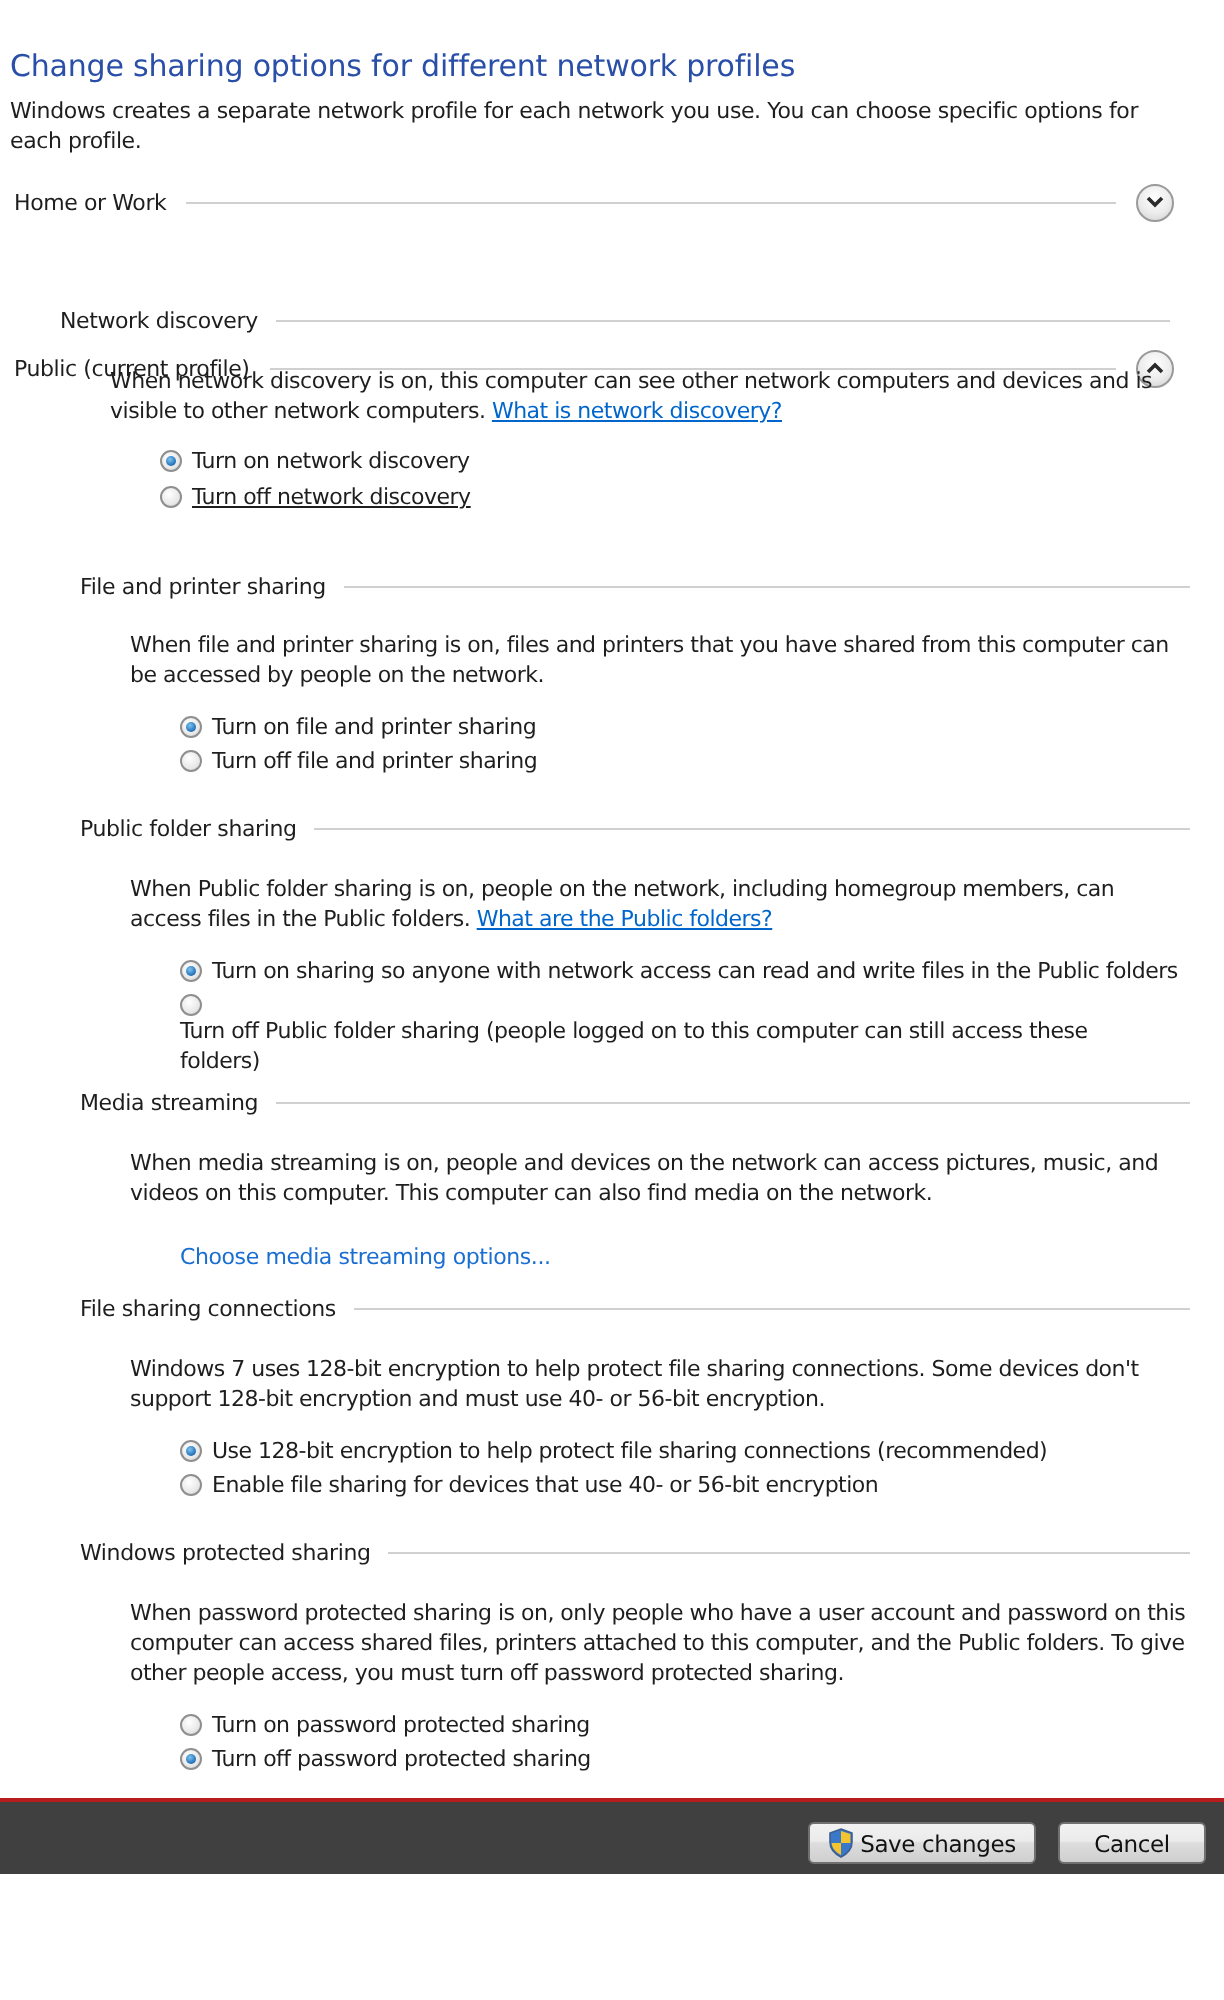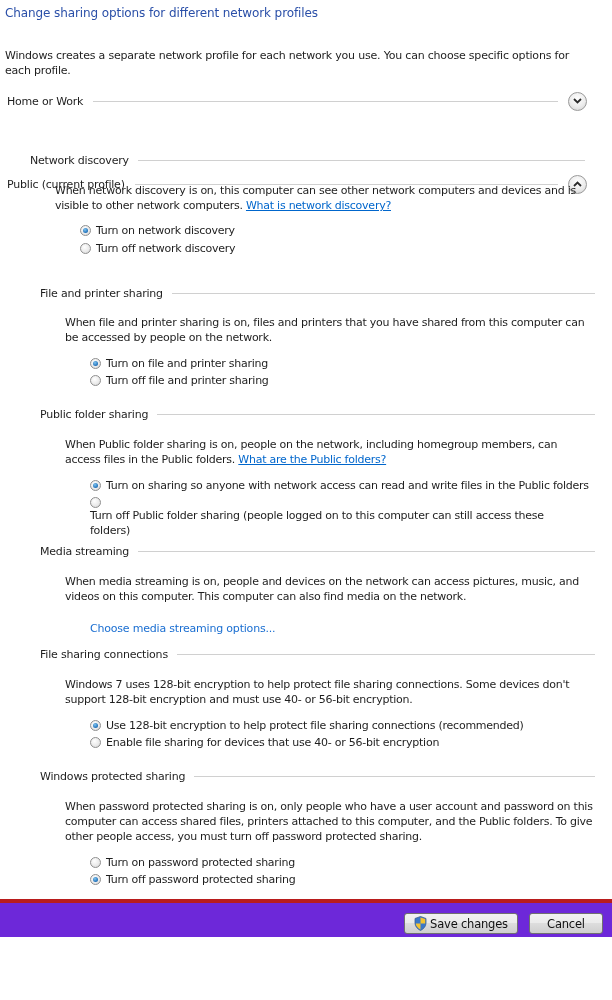--- a/index.html
+++ b/index.html
@@ -1,38 +1,38 @@
 <!DOCTYPE html>
 <html><head>
   <meta charset="utf-8">
   <style>
     * { box-sizing: border-box; margin: 0; padding: 0; }
     html, body { width: 612px; height: 1000px; background: #ffffff; overflow: hidden; }
     body { font-family: "DejaVu Sans", "Liberation Sans", sans-serif; font-size: 11px; color: #1e1e1e; position: relative; }
-    .title { position: absolute; left: 5px; top: 6px; font-size: 12px; color: #1e3287; color: #2a4fa8; letter-spacing: -0.1px; white-space: nowrap; }
+    .title { position: absolute; left: 5px; top: 24px; font-size: 15px; color: #1e3287; color: #2a4fa8; letter-spacing: -0.1px; white-space: nowrap; }
     .intro { position: absolute; left: 5px; top: 48px; width: 590px; line-height: 15px; white-space: normal; letter-spacing: -0.2px; }
     .profile-row { position: absolute; left: 7px; height: 20px; width: 580px; display: flex; align-items: center; text-align: center; }
     .profile-label { white-space: nowrap; padding-right: 10px; letter-spacing: -0.2px; }
     .rule { flex: 1; height: 1px; background: #d0d0d0; margin-right: 10px; }
     .chev { width: 19px; height: 19px; border-radius: 50%; border: 1px solid #9a9a9a;
       background: radial-gradient(circle at 50% 35%, #ffffff 0%, #ececec 55%, #cfcfcf 100%);
       display: flex; align-items: center; justify-content: center; cursor: pointer; flex: 0 0 auto; }
     .chev svg { display: block; }
     .sec-head { position: absolute; height: 16px; display: flex; align-items: center; }
     .sec-label { white-space: nowrap; padding-right: 9px; letter-spacing: -0.2px; }
     .desc { position: absolute; line-height: 15px; letter-spacing: -0.25px; }
     .link-u { color: #0066cc; text-decoration: underline; cursor: pointer; margin-top: 12px; }
     .link-plain { position: absolute; color: #1a6ed1; cursor: pointer; letter-spacing: -0.2px; white-space: nowrap; }
     .radio-row { position: absolute; display: flex; align-items: flex-start; letter-spacing: -0.25px; line-height: 15px; }
     .radio { width: 11px; height: 11px; border-radius: 50%; border: 1px solid #8f8f8f;
       background: radial-gradient(circle at 40% 35%, #ffffff 0%, #e9e9e9 60%, #cfcfcf 100%);
       margin-top: 2px; margin-right: 5px; flex: 0 0 auto; position: relative; cursor: pointer; }
     .radio.on::after { content: ""; position: absolute; left: 2px; top: 2px; width: 5px; height: 5px; border-radius: 50%;
       background: radial-gradient(circle at 40% 35%, #7fc4f0 0%, #1f6fb8 70%, #0f4d8a 100%); }
-    .footer { position: absolute; left: 0; top: 899px; width: 612px; height: 38px; background: #6d28d9; border-top: 4px solid #b91c1c; }
+    .footer { position: absolute; left: 0; top: 899px; width: 612px; height: 38px; background: #404040; border-top: 2px solid #b91c1c; }
     .btn { position: absolute; top: 10px; height: 21px; border: 1px solid #707070; border-radius: 3px;
       background: linear-gradient(#f2f2f2 0%, #ebebeb 45%, #dddddd 50%, #cfcfcf 100%);
       display: flex; align-items: center; justify-content: center; font-size: 11.5px; color: #111; cursor: pointer; letter-spacing: -0.2px; }
     .btn .shield { margin-right: 3px; display: block; }
   </style>
 </head>
 <body>
 
 <div class="title">Change sharing options for different network profiles</div>
 <div class="intro">Windows creates a separate network profile for each network you use. You can choose specific options for each profile.</div>
@@ -62,21 +62,21 @@
   <span class="rule" style="margin-right:0;"></span>
 </div>
 <div class="desc" style="left:55px; top:183px; width:550px;">
   <span>When network discovery is on, this computer can see other network computers and devices and is visible to other network computers.</span>
   <span class="link-u">What is network discovery?</span>
 </div>
 <div class="radio-row" style="left:80px; top:223px;">
   <span class="radio on"></span>
   <span>Turn on network discovery</span>
 </div>
-<div class="radio-row" style="left:80px; top:241px;">
+<div class="radio-row" style="left:80px; top:241px;text-decoration:underline;">
   <span class="radio"></span>
   <span>Turn off network discovery</span>
 </div>
 
 <div class="sec-head" style="left:40px; top:285px; width:555px;">
   <span class="sec-label">File and printer sharing</span>
   <span class="rule" style="margin-right:0;"></span>
 </div>
 <div class="desc" style="left:65px; top:315px; width:535px;">
   <span>When file and printer sharing is on, files and printers that you have shared from this computer can be accessed by people on the network.</span>

